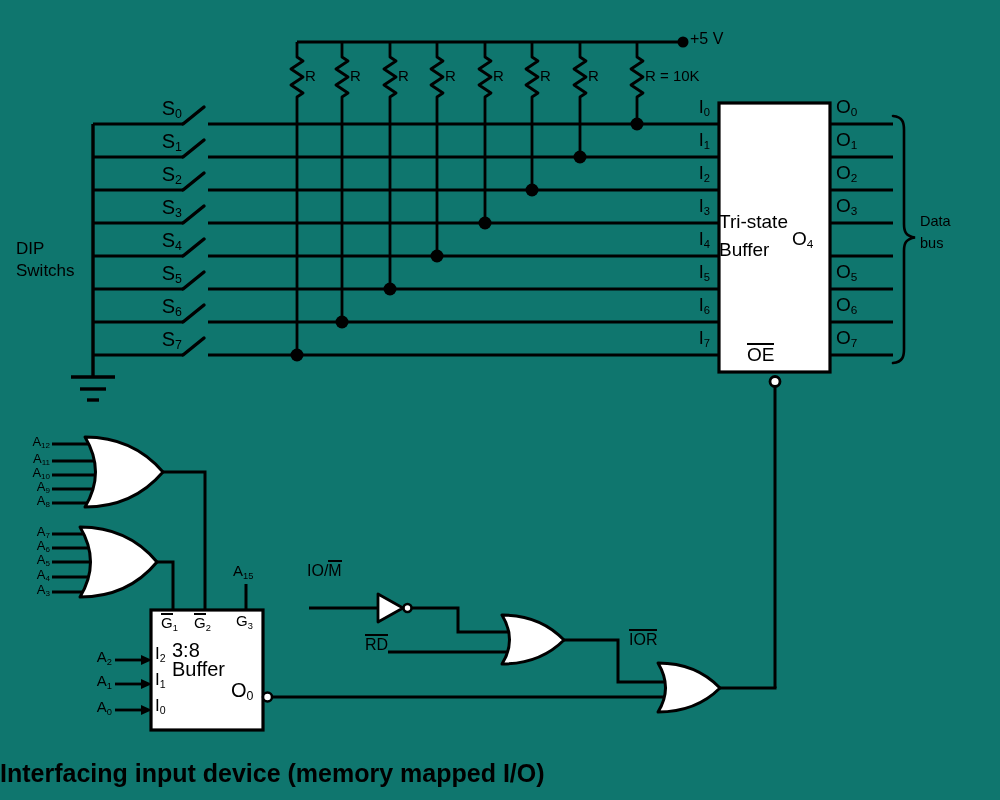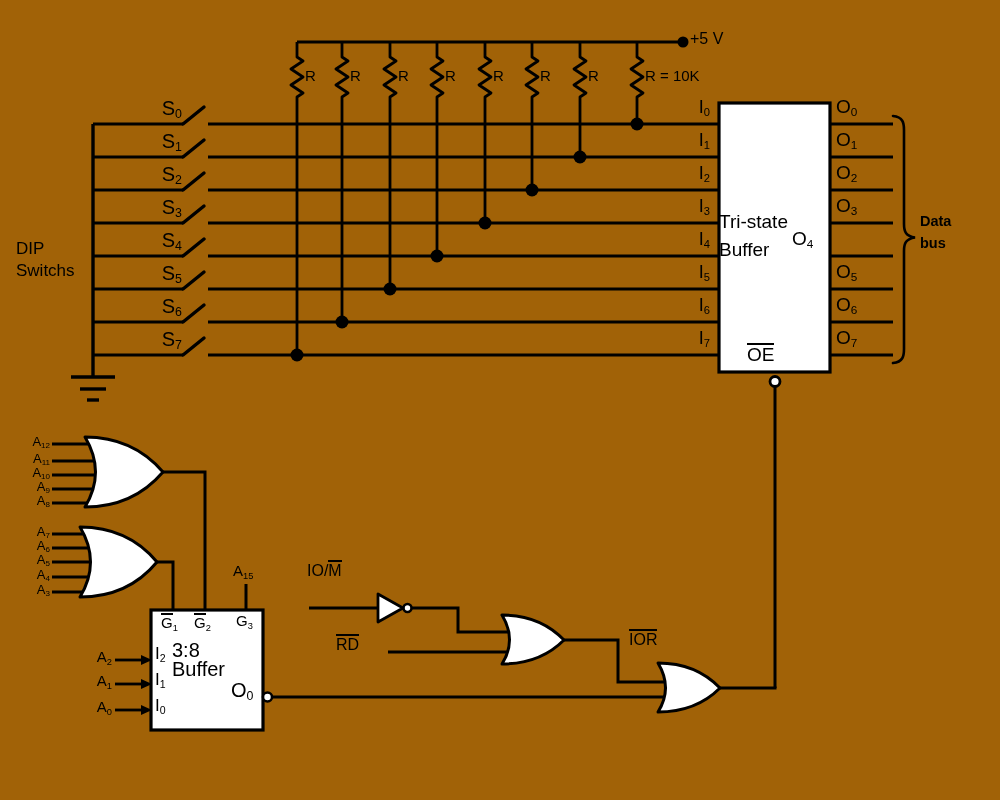--- a/index.html
+++ b/index.html
@@ -1,24 +1,24 @@
 <!DOCTYPE html>
 <html><head>
 <meta charset="utf-8">
 <style>
   html,body{margin:0;padding:0;background:#fff;}
-  #stage{position:relative;width:1000px;height:800px;background:#a16207;overflow:hidden;
+  #stage{position:relative;width:1000px;height:800px;background:#0f766e;overflow:hidden;
          font-family:"Liberation Sans",sans-serif;color:#000;}
   #wires{position:absolute;left:0;top:0;}
   .lbl{position:absolute;white-space:nowrap;color:#000;line-height:1.05;}
   .ctr{text-align:left;}
   .rgt{text-align:right;}
   sub{font-size:0.62em;line-height:0;vertical-align:-0.28em;letter-spacing:0;}
   .ov{display:inline-block;border-top:2px solid #000;line-height:1.08;padding-top:0;}
-  .f13{font-size:13px;} .f14{font-size:20px;} .f145{font-size:14.5px;font-weight:bold;}
+  .f13{font-size:13px;} .f14{font-size:20px;} .f145{font-size:14.5px;}
   .f15{font-size:15px;} .f155{font-size:17px;} .f16{font-size:16px;}
   .f17{font-size:17px;} .f18{font-size:18px;} .f19{font-size:19px;} .f20{font-size:20px;}
   .title{font-size:25px;font-weight:700;font-family:"Liberation Sans",sans-serif;}
 </style>
 </head>
 <body>
 
 <div id="stage">
 
   <svg id="wires" width="1000" height="800" viewBox="0 0 1000 800">
@@ -233,16 +233,17 @@
   <span class="lbl ctr f14" style="left:172px;top:659px;width:80px">Buffer</span>
   <span class="lbl f17" style="left:155px;top:645px"><span>I</span><sub>2</sub></span>
   <span class="lbl f17" style="left:155px;top:671px"><span>I</span><sub>1</sub></span>
   <span class="lbl f17" style="left:155px;top:697px"><span>I</span><sub>0</sub></span>
   <span class="lbl rgt f15" style="left:84px;top:649px;width:28px"><span>A</span><sub>2</sub></span>
   <span class="lbl rgt f15" style="left:84px;top:673px;width:28px"><span>A</span><sub>1</sub></span>
   <span class="lbl rgt f15" style="left:84px;top:699px;width:28px"><span>A</span><sub>0</sub></span>
   <span class="lbl f20" style="left:231px;top:680px"><span>O</span><sub>0</sub></span>
 
   <span class="lbl f16" style="left:307px;top:560px"><span>IO/</span><span class="ov">M</span></span>
-  <span class="lbl f16" style="left:336px;top:634px"><span class="ov">RD</span></span>
+  <span class="lbl f16" style="left:365px;top:634px"><span class="ov">RD</span></span>
   <span class="lbl f16" style="left:629px;top:629px"><span class="ov">IOR</span></span>
 
+  <span class="lbl ctr title" style="left:0px;top:760px;width:1000px">Interfacing input device (memory mapped I/O)</span>
 </div>
 
 </body></html>

